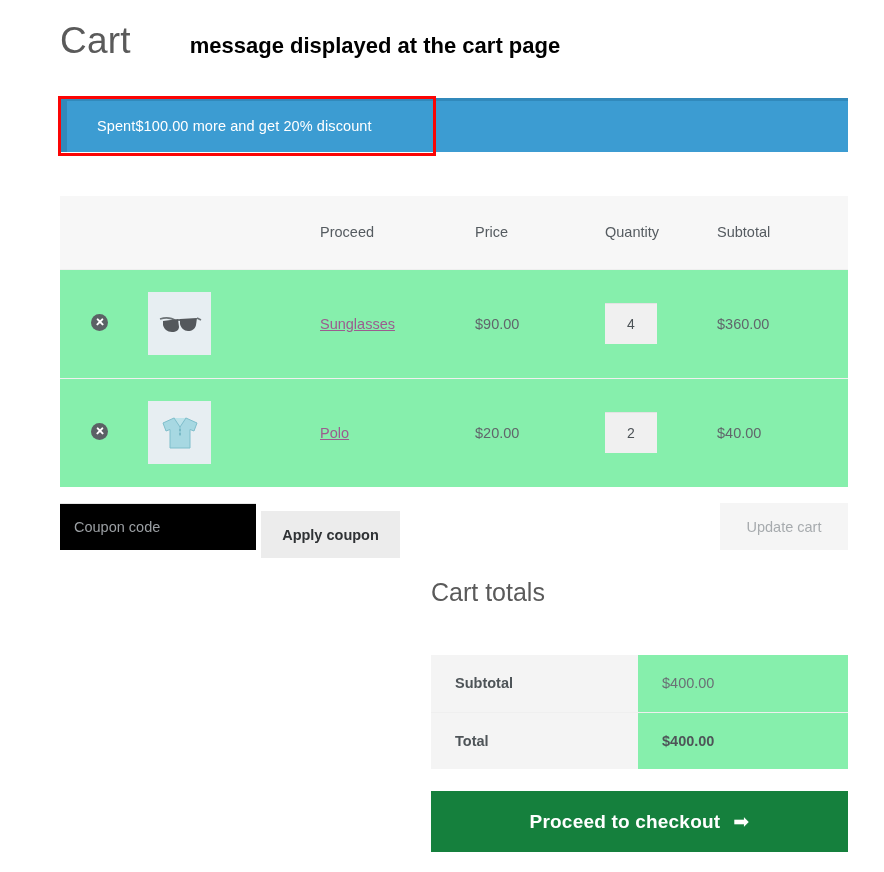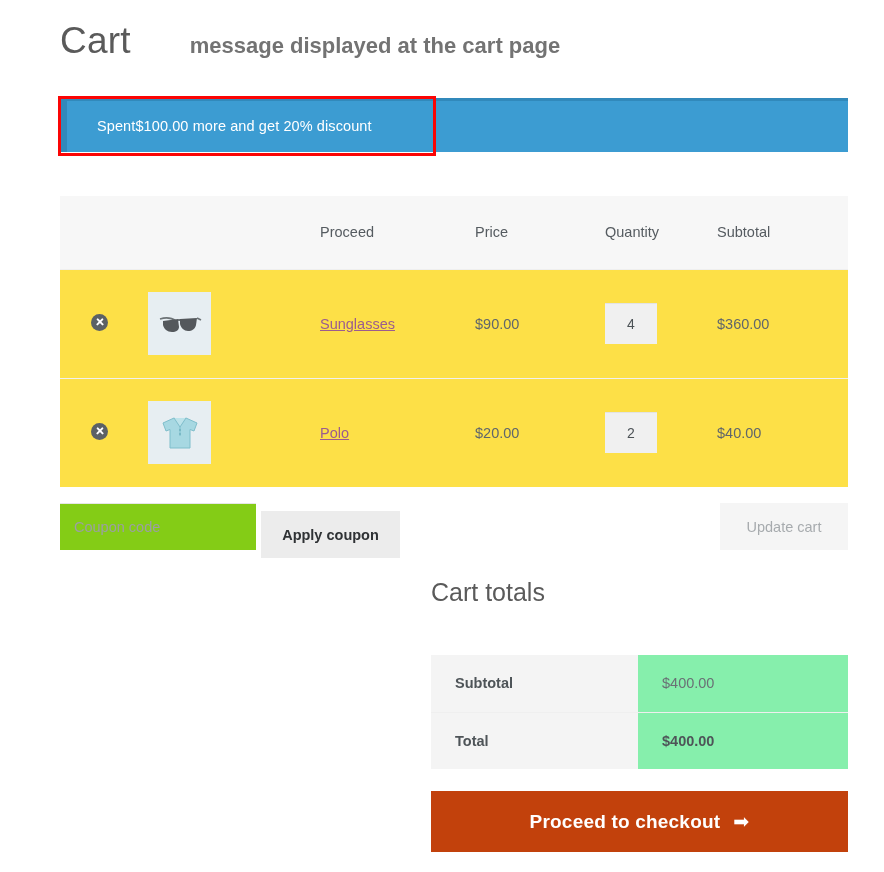--- a/index.html
+++ b/index.html
@@ -30,21 +30,21 @@
     font-size: 37px;
     font-weight: 300;
     color: #5a5a5a;
     letter-spacing: 0.2px;
     line-height: 1;
   }
   .annotation-text {
     margin-left: 59px;
     font-size: 22px;
     font-weight: bold;
-    color: #737373;
+    color: #000000;
     line-height: 1;
     white-space: nowrap;
   }
 
   
   .notice-wrap {
     position: absolute;
     left: 60px;
     top: 98px;
     width: 788px;
@@ -97,21 +97,21 @@
     border: none;
   }
   .col-remove  { width: 88px; }
   .col-thumb   { width: 172px; }
   .col-name    { width: 155px; }
   .col-price   { width: 130px; }
   .col-qty     { width: 112px; }
   .col-sub     { width: 131px; }
 
   .cart-table tbody td {
-    background: #fde047;
+    background: #86efac;
     height: 109px;
     padding: 0;
     vertical-align: middle;
     border-top: 1px solid #f0f0f0;
     font-size: 14.5px;
     color: #60666b;
     margin-left: 37px;
   }
   .cart-table tbody tr:first-child td { border-top: 1px solid #efefef; }
 
@@ -169,21 +169,21 @@
     position: absolute;
     left: 60px;
     top: 503px;
     width: 788px;
     height: 47px;
   }
   .coupon-input {
     position: absolute;
     left: 0; top: 0;
     width: 196px; height: 47px;
-    background: #84cc16;
+    background: #000000;
     border: none;
     border-top: 1px solid #e6e6e6;
     padding-left: 14px;
     font-family: "Liberation Sans", sans-serif;
     font-size: 14.5px;
     color: #5f6368;
   }
   .coupon-input::placeholder { color: #9b9fa3; }
   .apply-btn {
     position: absolute;
@@ -249,21 +249,21 @@
   .totals-table tr.total-row td { font-weight: bold; color: #4e5458; }
   .totals-table tr.total-row th,
   .totals-table tr.total-row td { border-top: 1px solid #efefef; }
 
   .checkout-btn {
     position: absolute;
     left: 431px;
     top: 791px;
     width: 417px;
     height: 61px;
-    background: #c2410c;
+    background: #15803d;
     border: none;
     color: #ffffff;
     font-family: "Liberation Sans", sans-serif;
     font-size: 19px;
     font-weight: bold;
     cursor: pointer;
     letter-spacing: 0.2px;
   }
   .checkout-arrow { margin-left: 13px; font-weight: normal; }
 </style>

